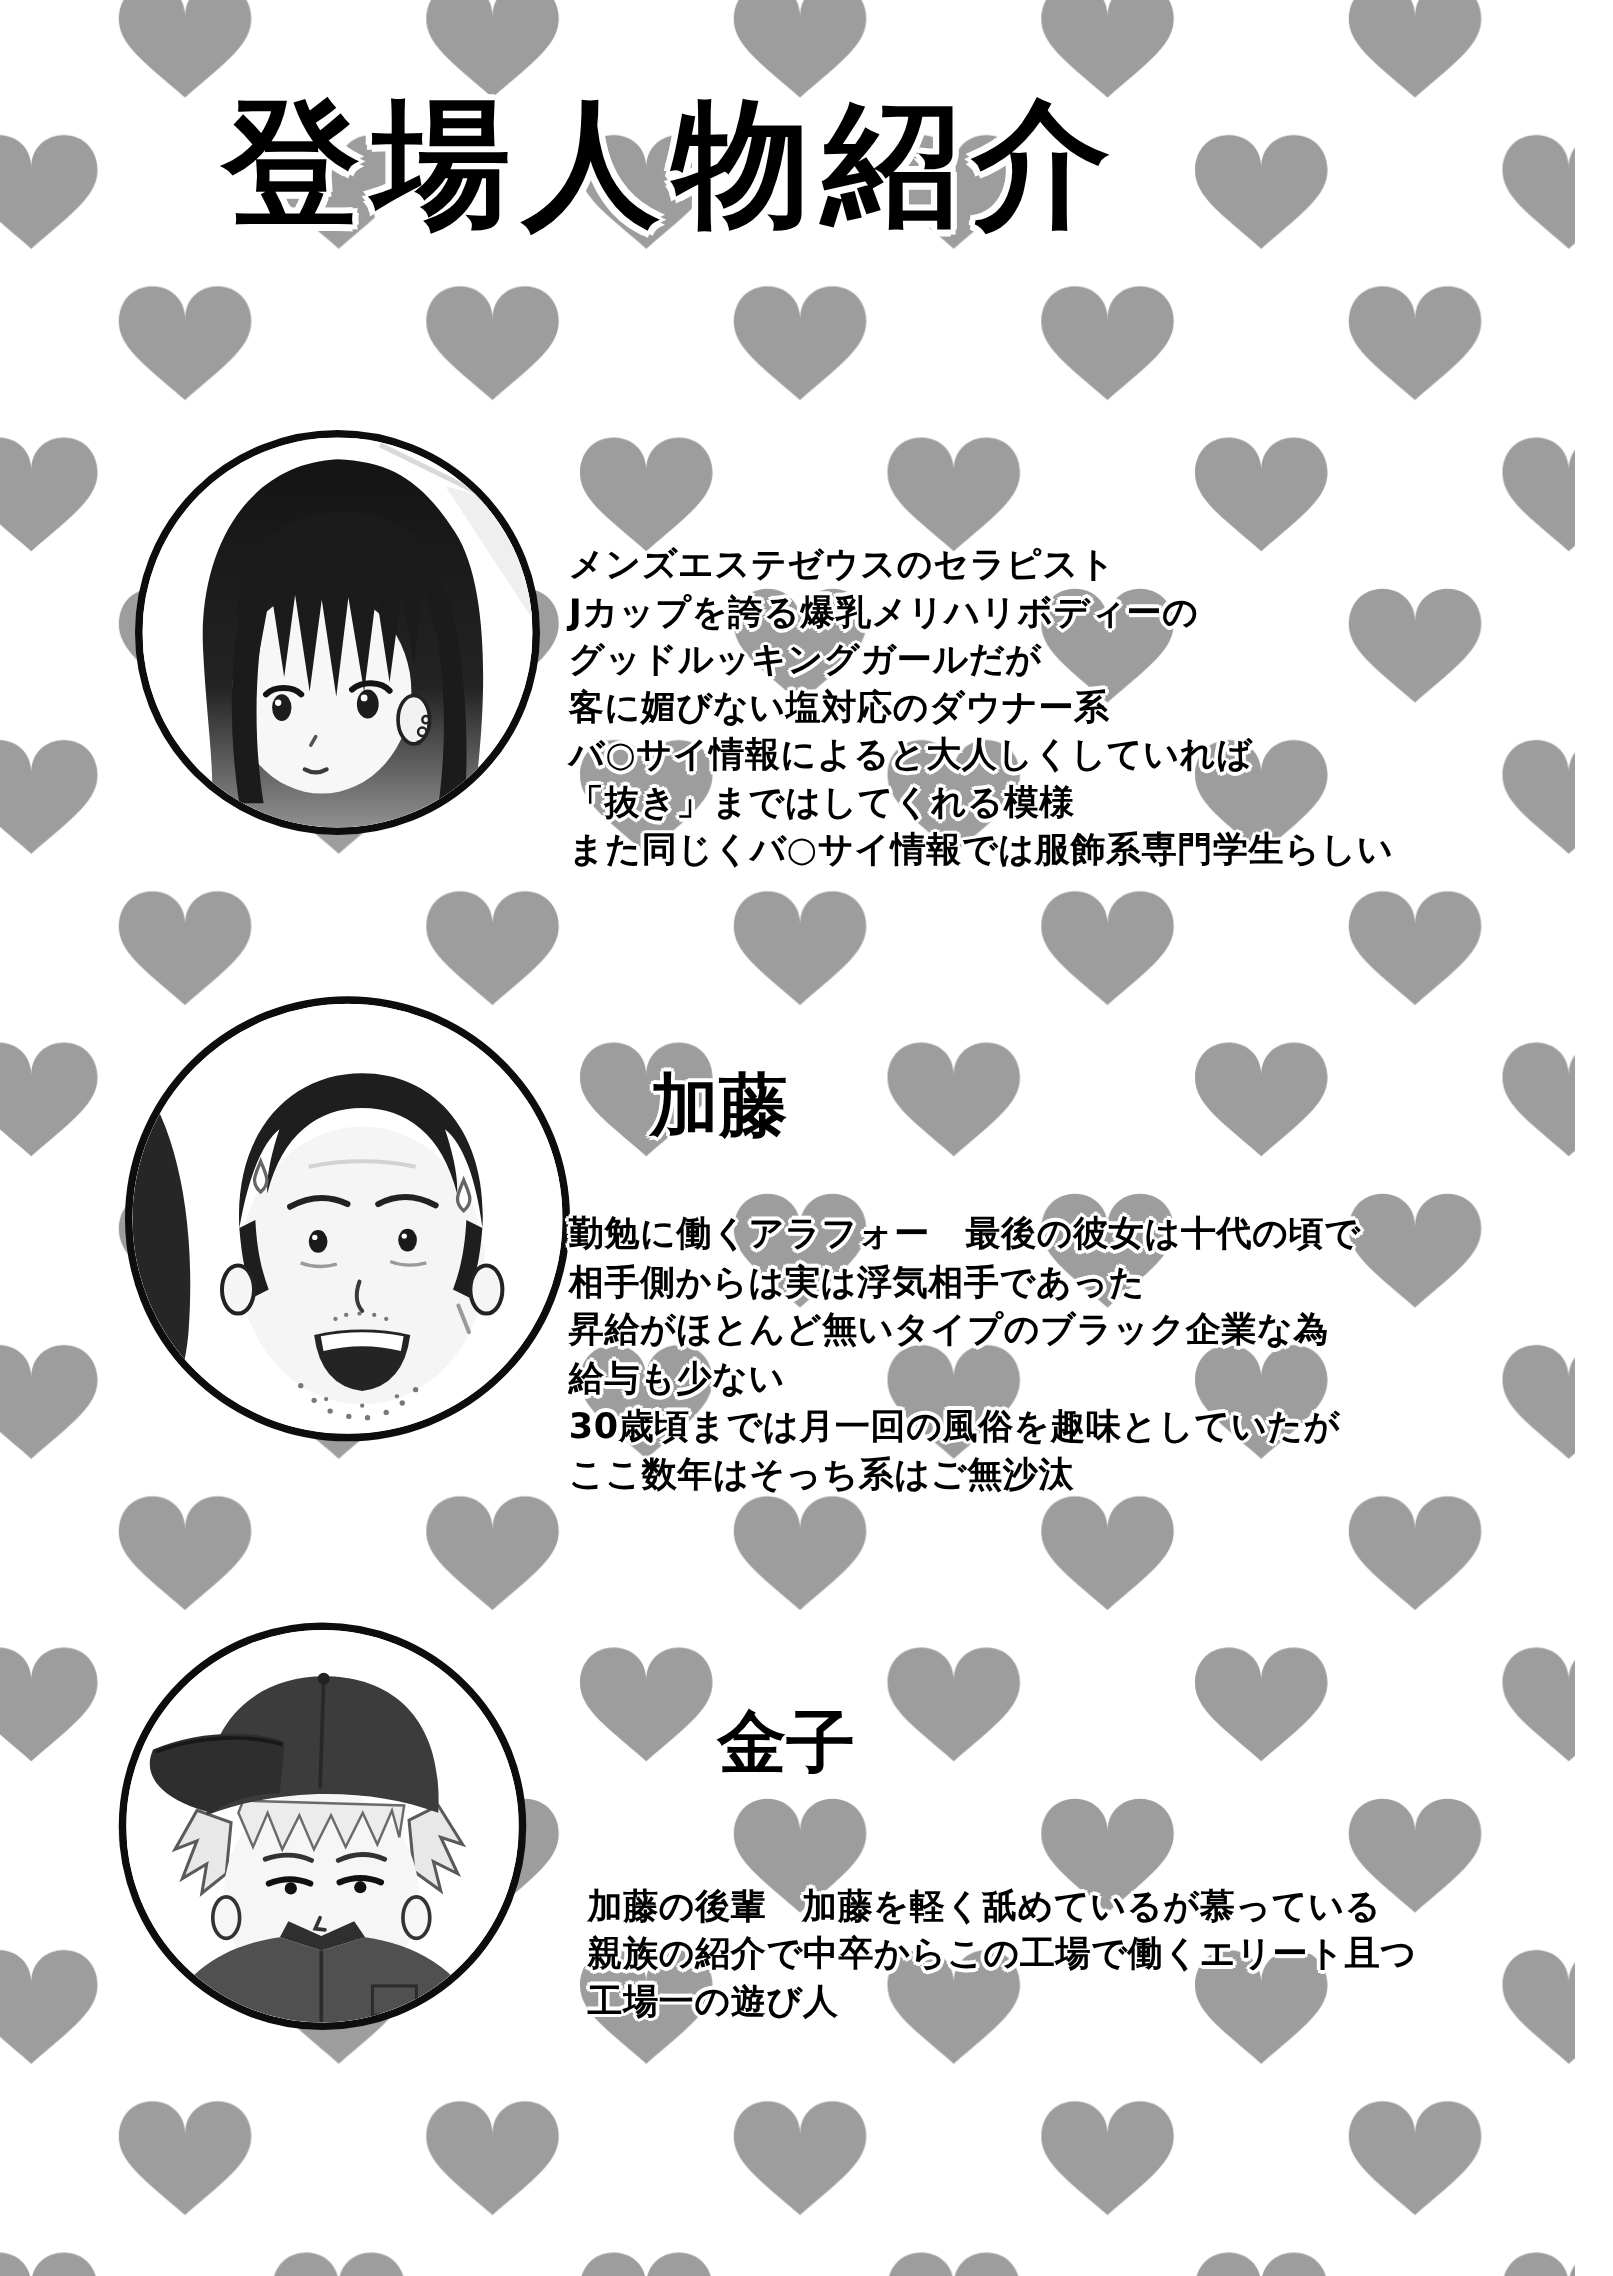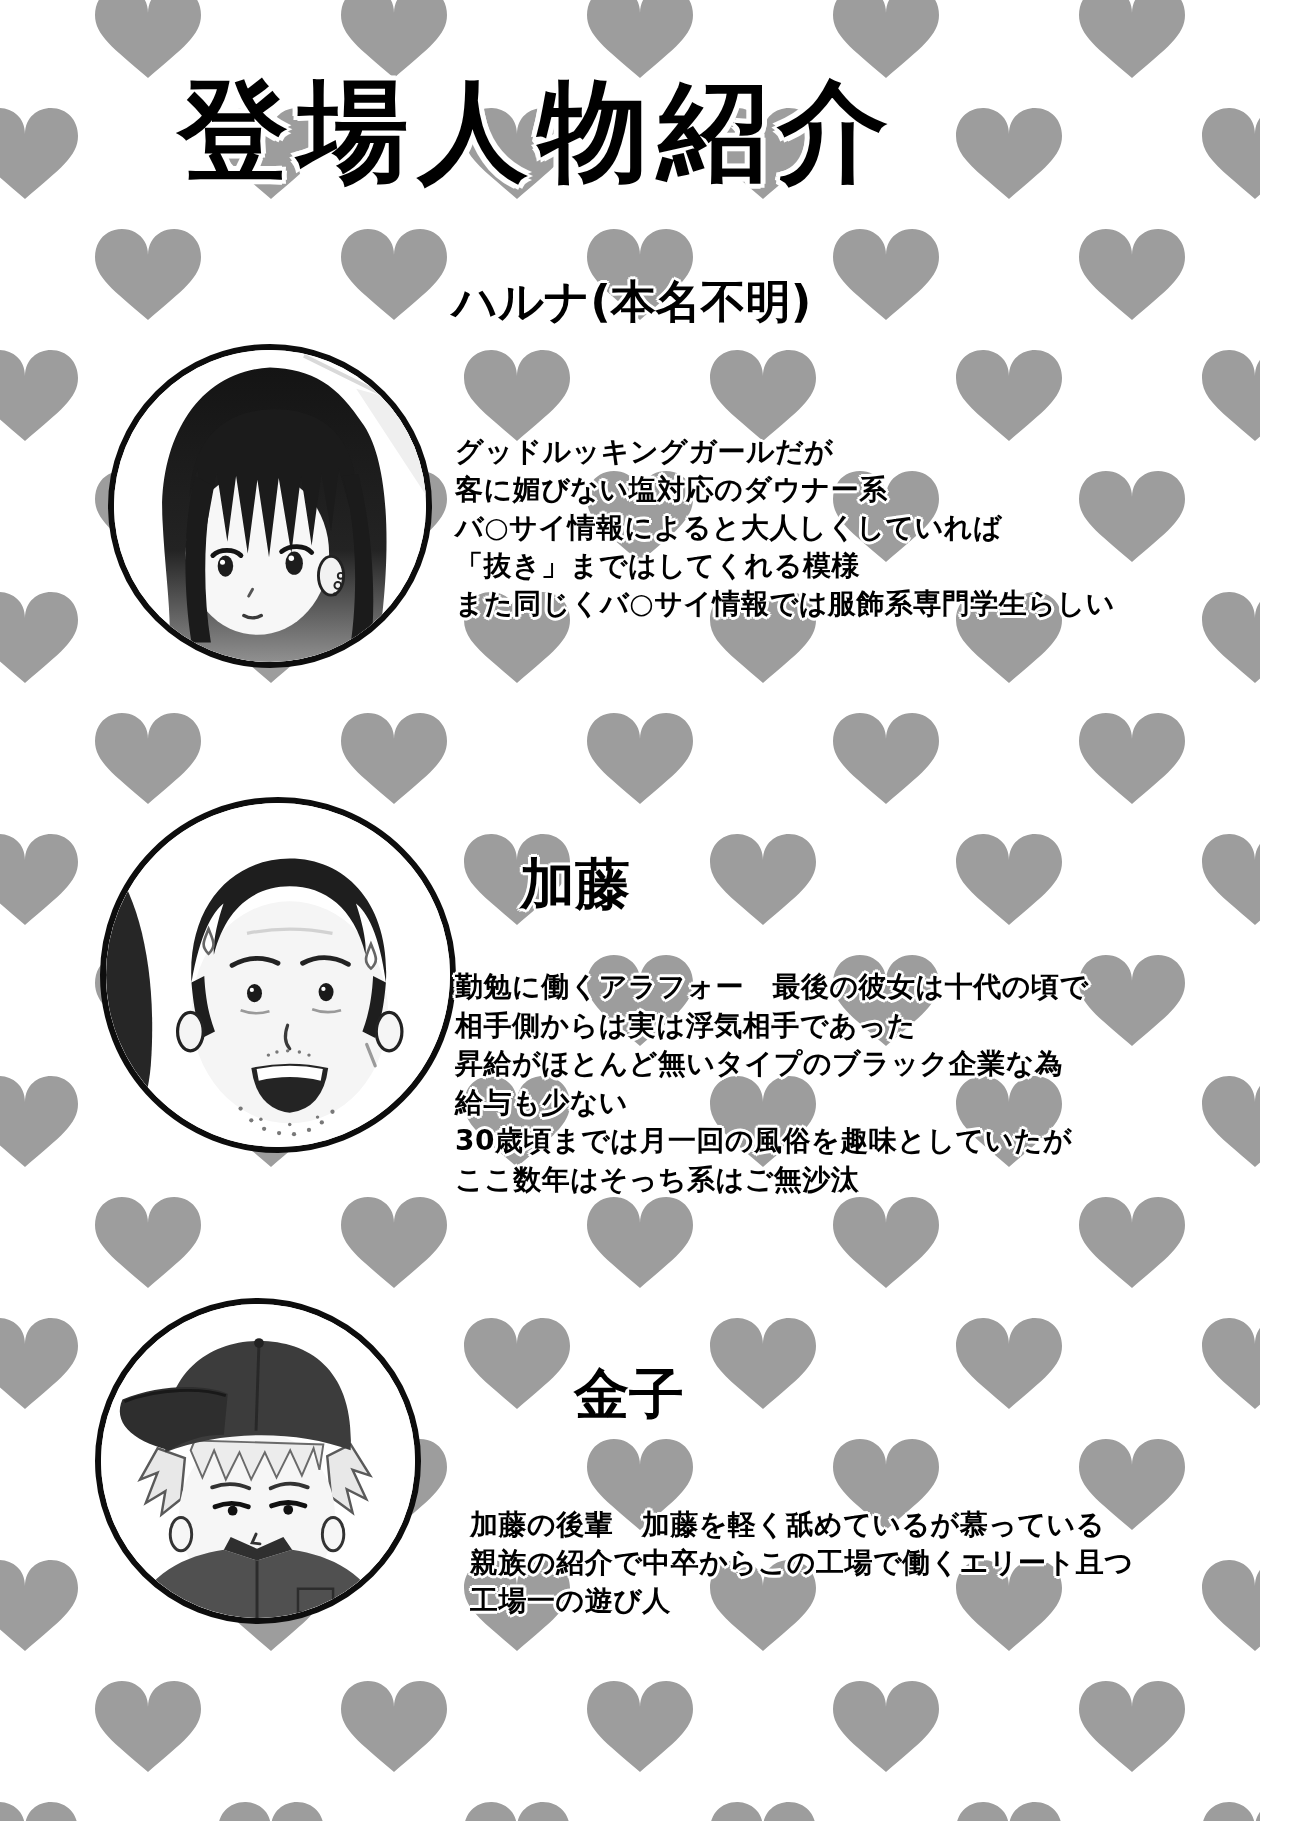--- a/index.html
+++ b/index.html
@@ -100,22 +100,23 @@
       <ellipse cx="186" cy="220" rx="9" ry="12" fill="#1d1d1d"></ellipse>
       <circle cx="183" cy="215" r="2.8" fill="#fff"></circle>
       <path d="M143,247 L139,254" stroke="#555" stroke-width="3" fill="none" stroke-linecap="round"></path>
       <path d="M134,274 Q143,279 152,274" stroke="#3a3a3a" stroke-width="3.5" fill="none" stroke-linecap="round"></path>
       <ellipse cx="224" cy="233" rx="13" ry="20" fill="#f2f2f2" stroke="#222" stroke-width="3"></ellipse>
       <circle cx="231" cy="243" r="3.5" fill="none" stroke="#222" stroke-width="2"></circle>
       <circle cx="234" cy="233" r="3" fill="none" stroke="#222" stroke-width="2"></circle>
       <circle cx="228" cy="252" r="2" fill="#222"></circle>
     </svg>
   </div>
-  <div class="char-name name-1 outlined">ハルナ(本名不明)</div>
   <div class="desc desc-1">
+    <div class="line outlined">メンズエステゼウスのセラピスト</div>
+    <div class="line outlined">Jカップを誇る爆乳メリハリボディーの</div>
     <div class="line outlined">グッドルッキングガールだが</div>
     <div class="line outlined">客に媚びない塩対応のダウナー系</div>
     <div class="line outlined">バ○サイ情報によると大人しくしていれば</div>
     <div class="line outlined">「抜き」まではしてくれる模様</div>
     <div class="line outlined">また同じくバ○サイ情報では服飾系専門学生らしい</div>
   </div>
 
   <div class="portrait portrait-2">
     <svg viewBox="0 0 322 322" aria-hidden="true">
       <rect width="322" height="322" fill="#ffffff"></rect>

